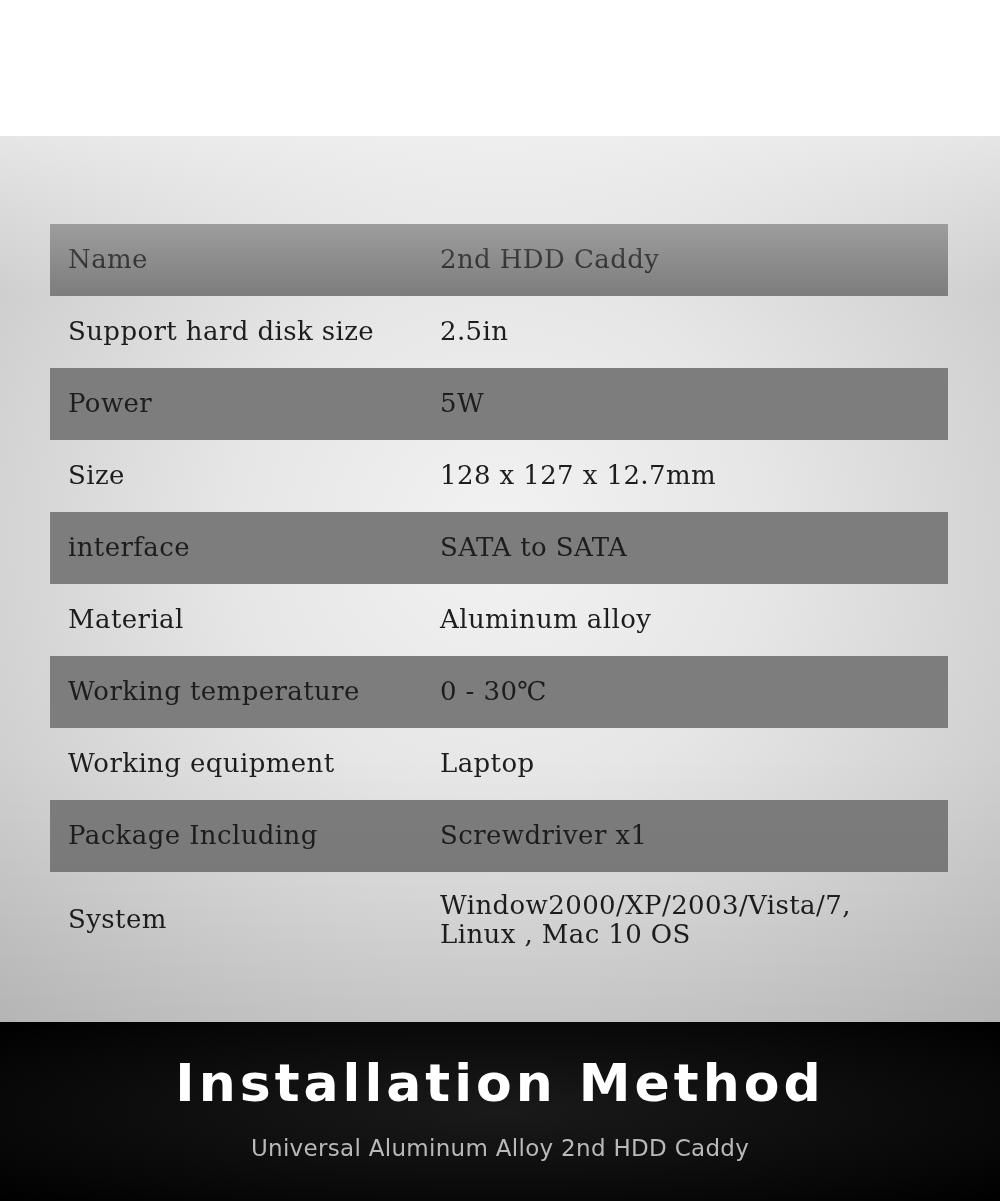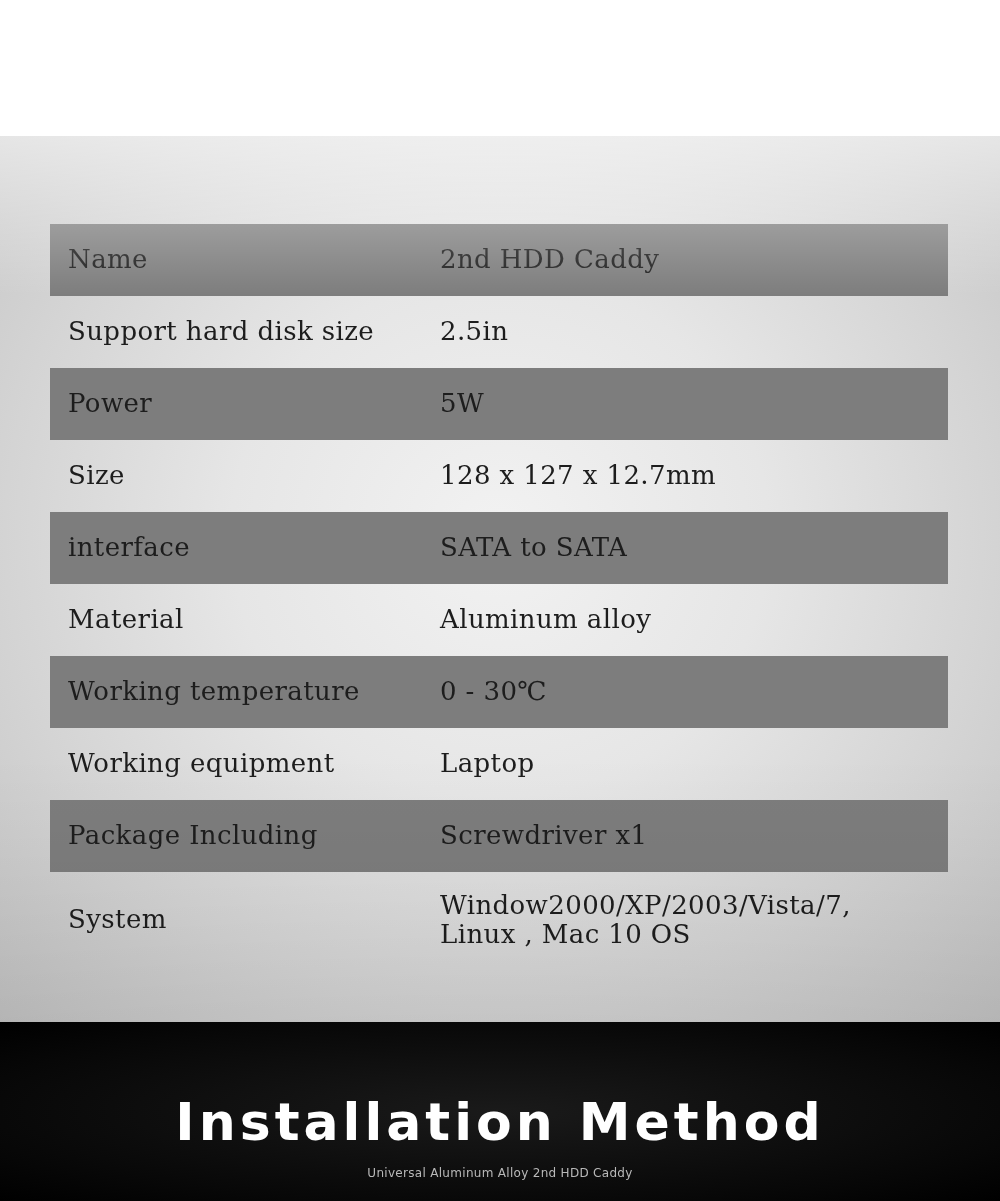--- a/index.html
+++ b/index.html
@@ -90,32 +90,32 @@
     position: absolute;
     top: 1022px;
     left: 0;
     width: 1000px;
     height: 179px;
     background: #0a0a0a;
     background: radial-gradient(ellipse at 50% 50%, #1a1a1a 0%, #070707 75%, #000000 100%);
     text-align: center;
   }
   .install-title {
-    margin-top: 74px;
+    margin-top: 35px;
     font-family: "DejaVu Sans", sans-serif;
     font-weight: bold;
     font-size: 52px;
     letter-spacing: 4px;
     color: #ffffff;
     line-height: 1;
   }
   .install-sub {
-    margin-top: 18px;
+    margin-top: 26px;
     font-family: "DejaVu Sans", sans-serif;
-    font-size: 12px;
+    font-size: 23px;
     color: #b9b9b9;
     letter-spacing: 0.3px;
   }
 </style>
 </head>
 <body>
 
 <div class="page">
 
   <div class="top-band"></div>

